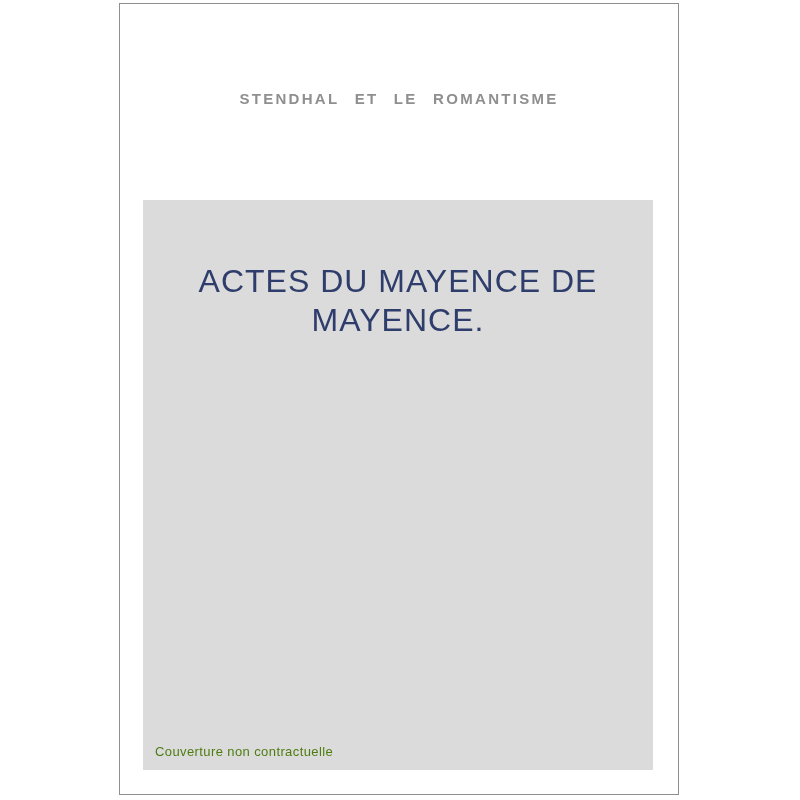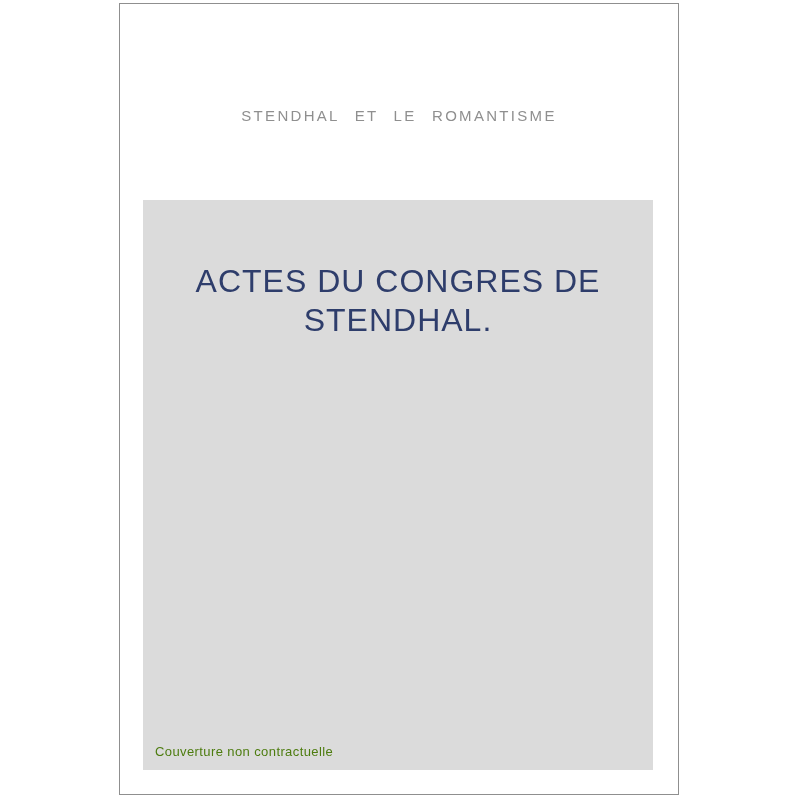--- a/index.html
+++ b/index.html
@@ -24,27 +24,27 @@
     left: 119px;
     top: 3px;
     width: 560px;
     height: 792px;
     background: #ffffff;
     border: 1px solid #8f8f8f;
     box-sizing: border-box;
   }
   .series-title {
     position: absolute;
-    top: 102px;
+    top: 85px;
     left: 0;
     right: 0;
     text-align: center;
     font-size: 15px;
     line-height: 20px;
-    font-weight: 400;
+    font-weight: 700;
     letter-spacing: 2.3px;
     word-spacing: 9px;
     color: #8f8f8f;
     white-space: nowrap;
   }
   .cover-placeholder {
     position: absolute;
     left: 23px;
     top: 196px;
     width: 510px;
@@ -76,17 +76,17 @@
     color: #4d7c0f;
   }
 </style>
 </head>
 <body>
 
 <div class="stage">
   <div class="book-cover">
     <div class="series-title">STENDHAL ET LE ROMANTISME</div>
     <div class="cover-placeholder">
-      <h1 class="book-title">ACTES DU CONGRES DE STENDHAL.</h1>
+      <h1 class="book-title">ACTES DU MAYENCE DE MAYENCE.</h1>
       <div class="cover-disclaimer">Couverture non contractuelle</div>
     </div>
   </div>
 </div>
 
 </body></html>

